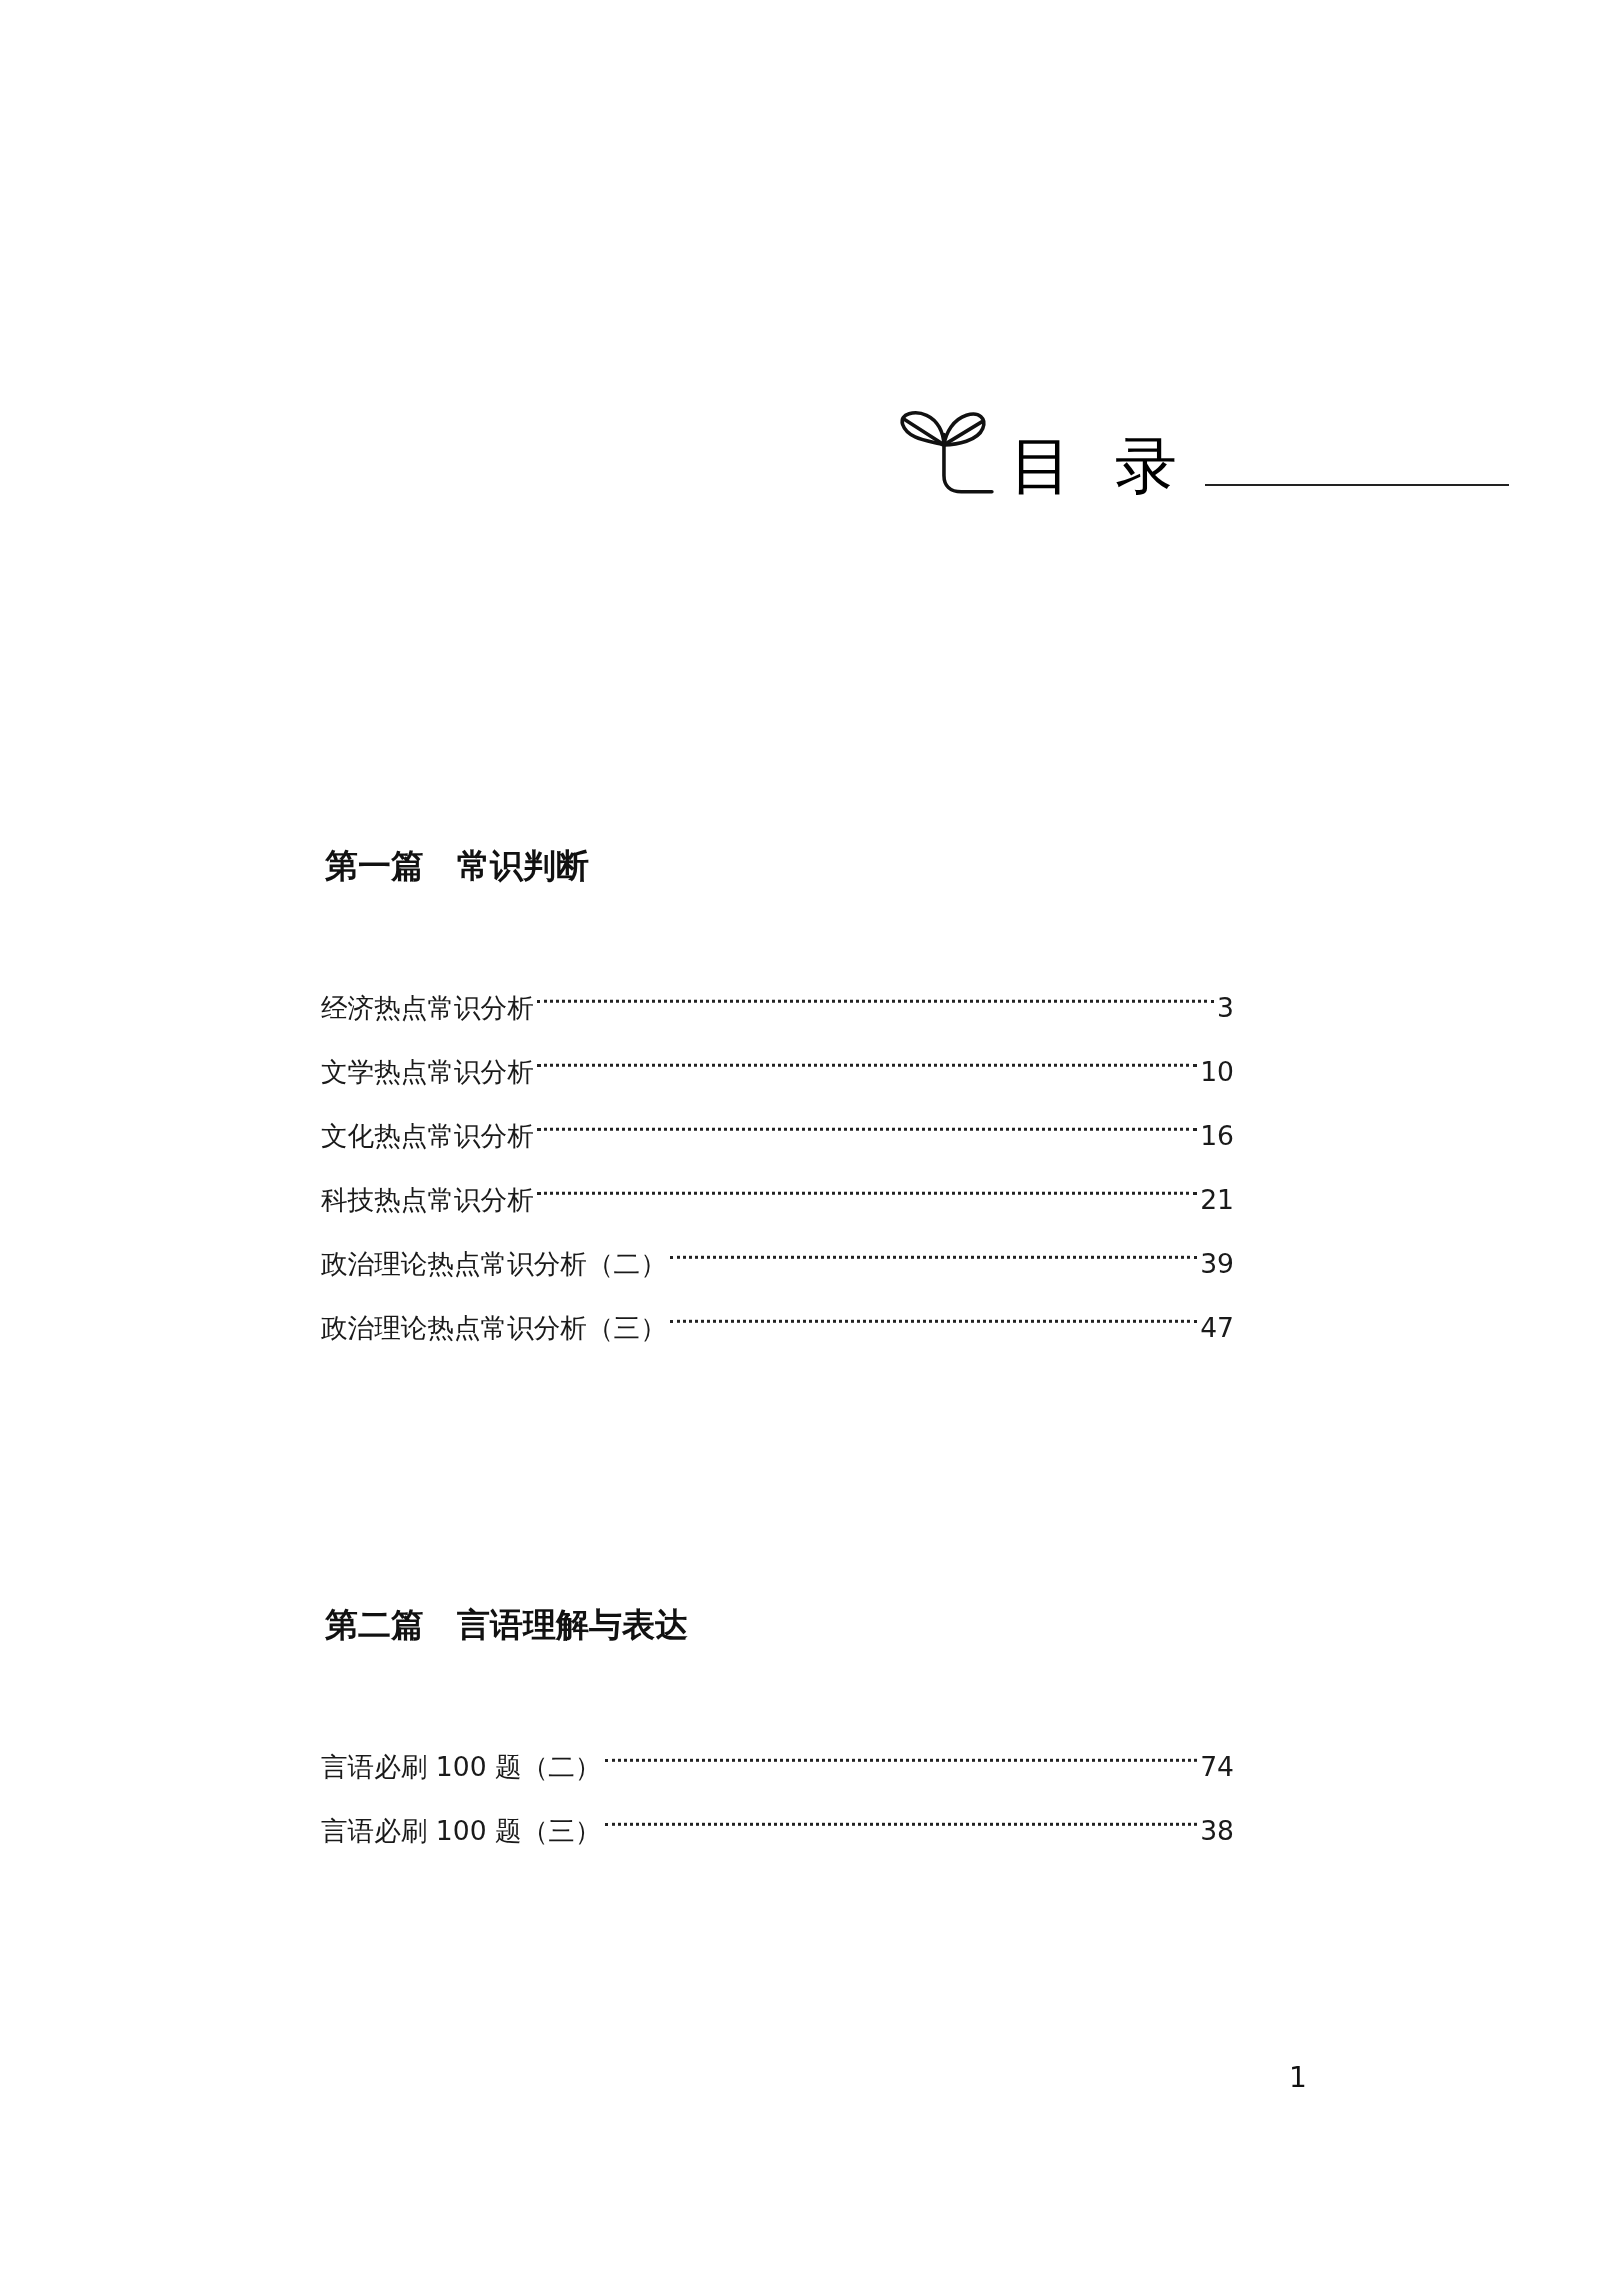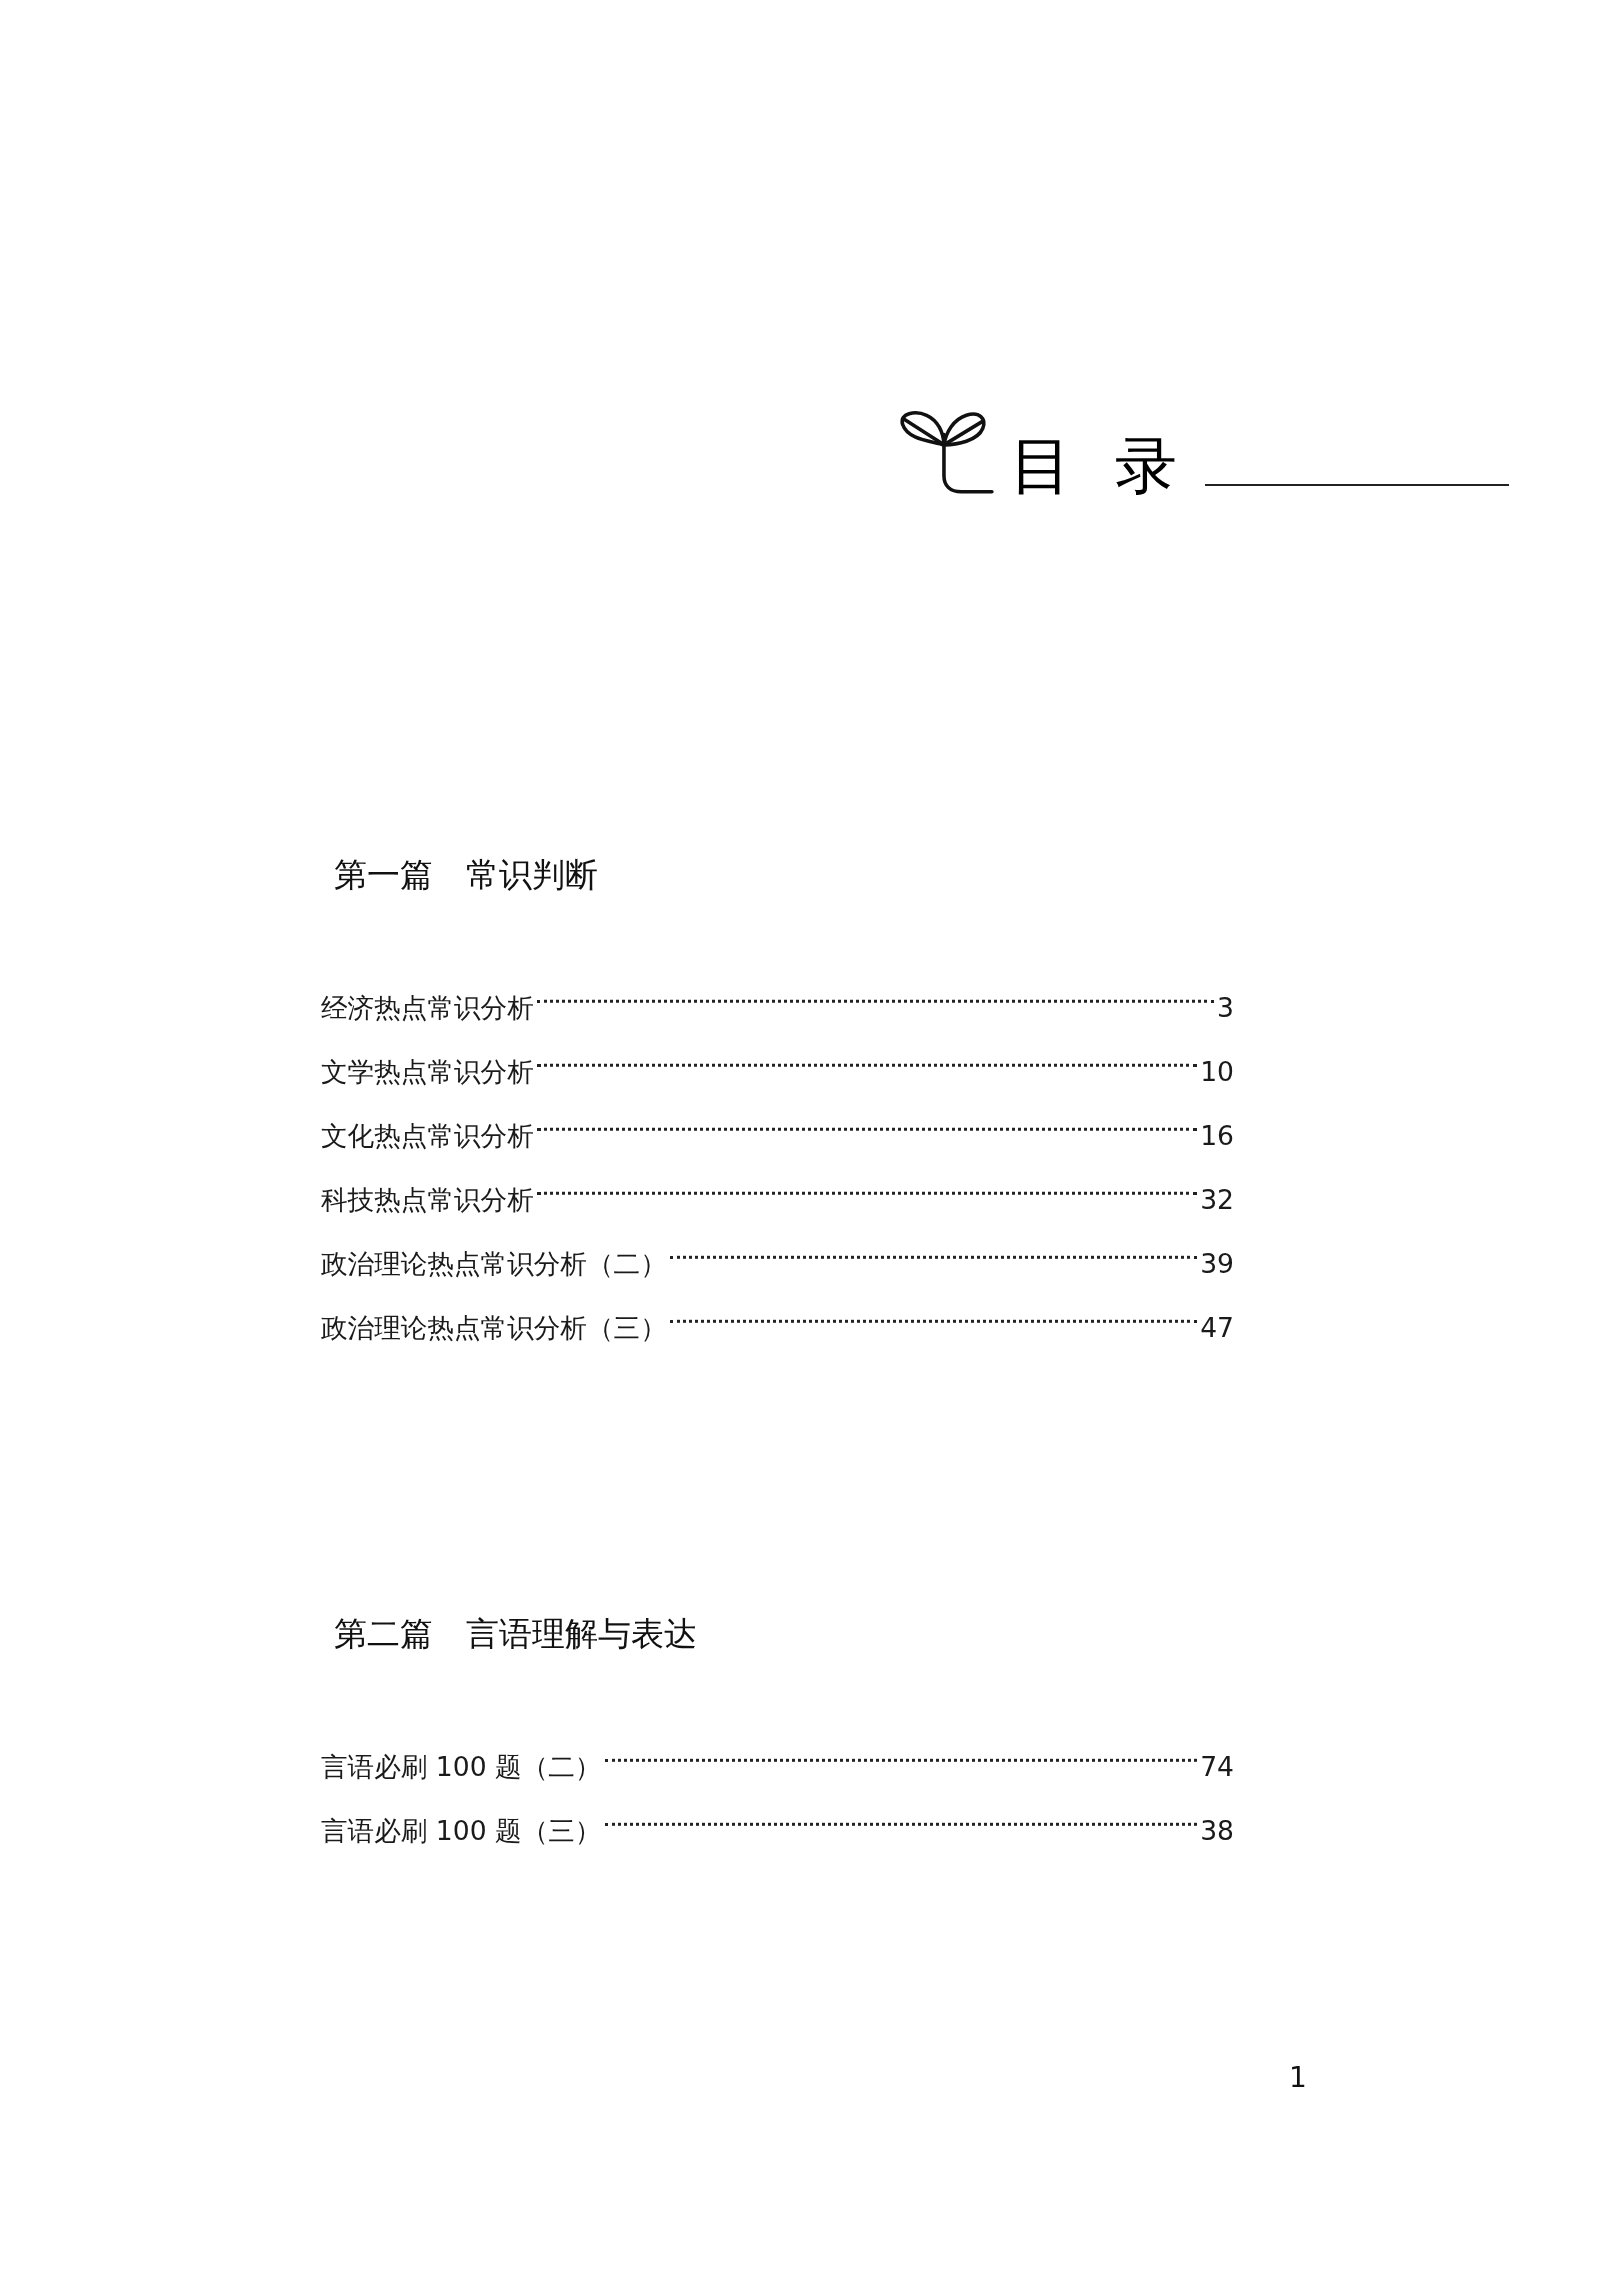--- a/index.html
+++ b/index.html
@@ -49,24 +49,24 @@
       background: #222;
     }
     .section {
       position: absolute;
       left: 321px;
       width: 920px;
     }
     .section-heading {
       font-size: 33px;
       line-height: 41px;
-      font-weight: 400;
+      font-weight: 700;
       color: #111;
       white-space: pre;
-      margin: 13px;
+      margin: 4px;
     }
     .toc-list {
       list-style: none;
       margin: 0;
       padding: 0;
       position: absolute;
       left: 0;
       width: 913px;
     }
     .toc-item {
@@ -133,21 +133,21 @@
       <span class="toc-page">10</span>
     </li>
     <li class="toc-item">
       <span class="toc-label">文化热点常识分析</span>
       <span class="toc-leader"></span>
       <span class="toc-page">16</span>
     </li>
     <li class="toc-item">
       <span class="toc-label">科技热点常识分析</span>
       <span class="toc-leader"></span>
-      <span class="toc-page">32</span>
+      <span class="toc-page">21</span>
     </li>
     <li class="toc-item">
       <span class="toc-label">政治理论热点常识分析（二）</span>
       <span class="toc-leader"></span>
       <span class="toc-page">39</span>
     </li>
     <li class="toc-item">
       <span class="toc-label">政治理论热点常识分析（三）</span>
       <span class="toc-leader"></span>
       <span class="toc-page">47</span>

